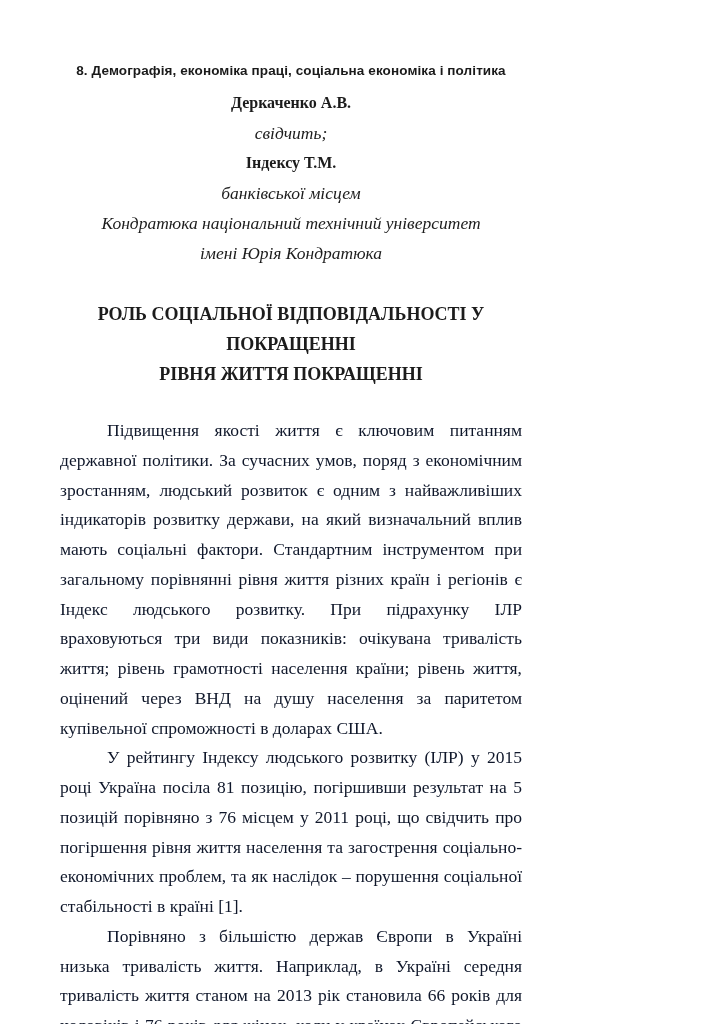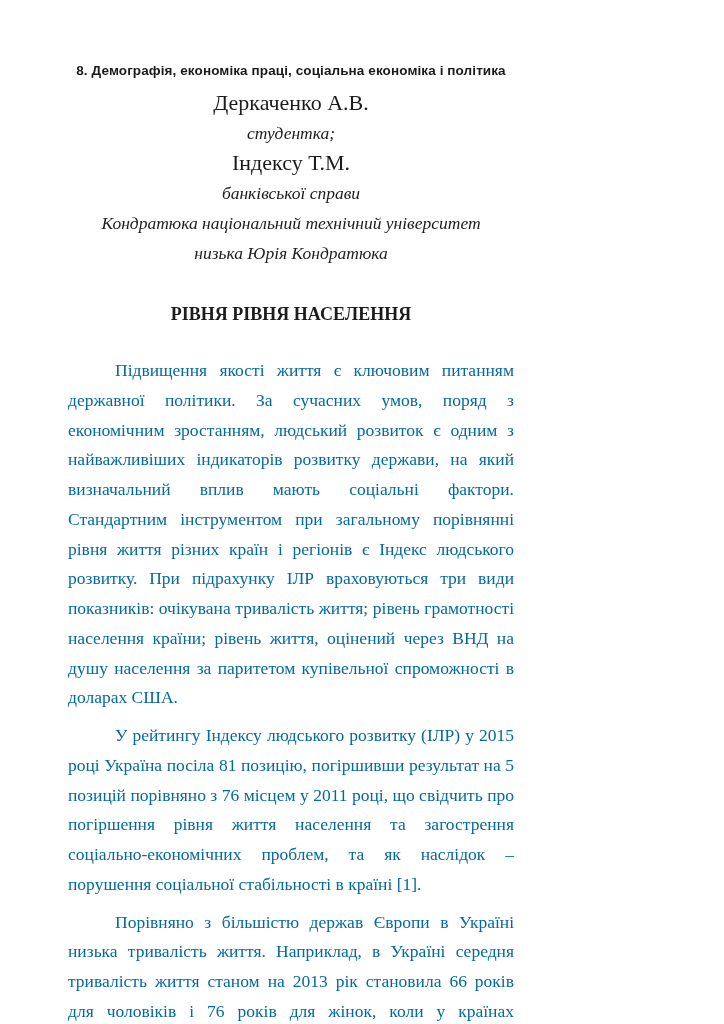--- a/index.html
+++ b/index.html
@@ -19,66 +19,67 @@
     font-weight: 700;
     font-size: 13.5px;
     line-height: 17px;
     text-align: center;
     color: #1a1a1a;
     margin-bottom: 9px;
     letter-spacing: 0.1px;
   }
   .byline { text-align: center; }
   .author-name {
-    font-weight: 400;
-    font-size: 22px;
+    font-weight: 700;
+    font-size: 16px;
     line-height: 30px;
   }
   .italic-line {
     font-style: italic;
     font-size: 17.5px;
     line-height: 30px;
   }
   .paper-title {
     margin: 31px 0 0 0;
     font-weight: 700;
     font-size: 18px;
     line-height: 30px;
     text-align: center;
   }
   .title-line { display: block; }
   .body-text { margin-top: 27px; }
   .body-text p {
-    margin: 8px;
+    margin: 0;
     font-size: 17.5px;
     line-height: 29.75px;
     text-align: justify;
     text-indent: 47px;
-    color: #0369a1;
+    color: #0f172a;
   }
   .body-text p.cut { text-align-last: justify; }
 </style>
 </head>
 <body>
 
 <div class="page">
 
   <div class="section-header">8. Демографія, економіка праці, соціальна економіка і політика</div>
 
   <div class="byline">
     <div class="author-name">Деркаченко А.В.</div>
-    <div class="italic-line">студентка;</div>
+    <div class="italic-line">свідчить;</div>
     <div class="author-name">Індексу Т.М.</div>
-    <div class="italic-line">банківської справи</div>
+    <div class="italic-line">банківської місцем</div>
     <div class="italic-line">Кондратюка національний технічний університет</div>
-    <div class="italic-line">низька Юрія Кондратюка</div>
+    <div class="italic-line">імені Юрія Кондратюка</div>
   </div>
 
   <h1 class="paper-title">
-    <span class="title-line">РІВНЯ РІВНЯ НАСЕЛЕННЯ</span>
+    <span class="title-line">РОЛЬ СОЦІАЛЬНОЇ ВІДПОВІДАЛЬНОСТІ У ПОКРАЩЕННІ</span>
+    <span class="title-line">РІВНЯ ЖИТТЯ ПОКРАЩЕННІ</span>
   </h1>
 
   <div class="body-text">
     <p>Підвищення якості життя є ключовим питанням державної політики. За сучасних умов, поряд з економічним зростанням, людський розвиток є одним з найважливіших індикаторів розвитку держави, на який визначальний вплив мають соціальні фактори. Стандартним інструментом при загальному порівнянні рівня життя різних країн і регіонів є Індекс людського розвитку. При підрахунку ІЛР враховуються три види показників: очікувана тривалість життя; рівень грамотності населення країни; рівень життя, оцінений через ВНД на душу населення за паритетом купівельної спроможності в доларах США.</p>
     <p>У рейтингу Індексу людського розвитку (ІЛР) у 2015 році Україна посіла 81 позицію, погіршивши результат на 5 позицій порівняно з 76 місцем у 2011 році, що свідчить про погіршення рівня життя населення та загострення соціально-економічних проблем, та як наслідок – порушення соціальної стабільності в країні [1].</p>
     <p class="cut">Порівняно з більшістю держав Європи в Україні низька тривалість життя. Наприклад, в Україні середня тривалість життя станом на 2013 рік становила 66 років для чоловіків і 76 років для жінок, коли у країнах Європейського союзу цей показник складає: для чоловіків – 77, 8 років, для жінок – 83,3 років [2]. Вражаючим є показник і валового внутрішнього продукту на душу населення в</p>
   </div>
 
 </div>
 

